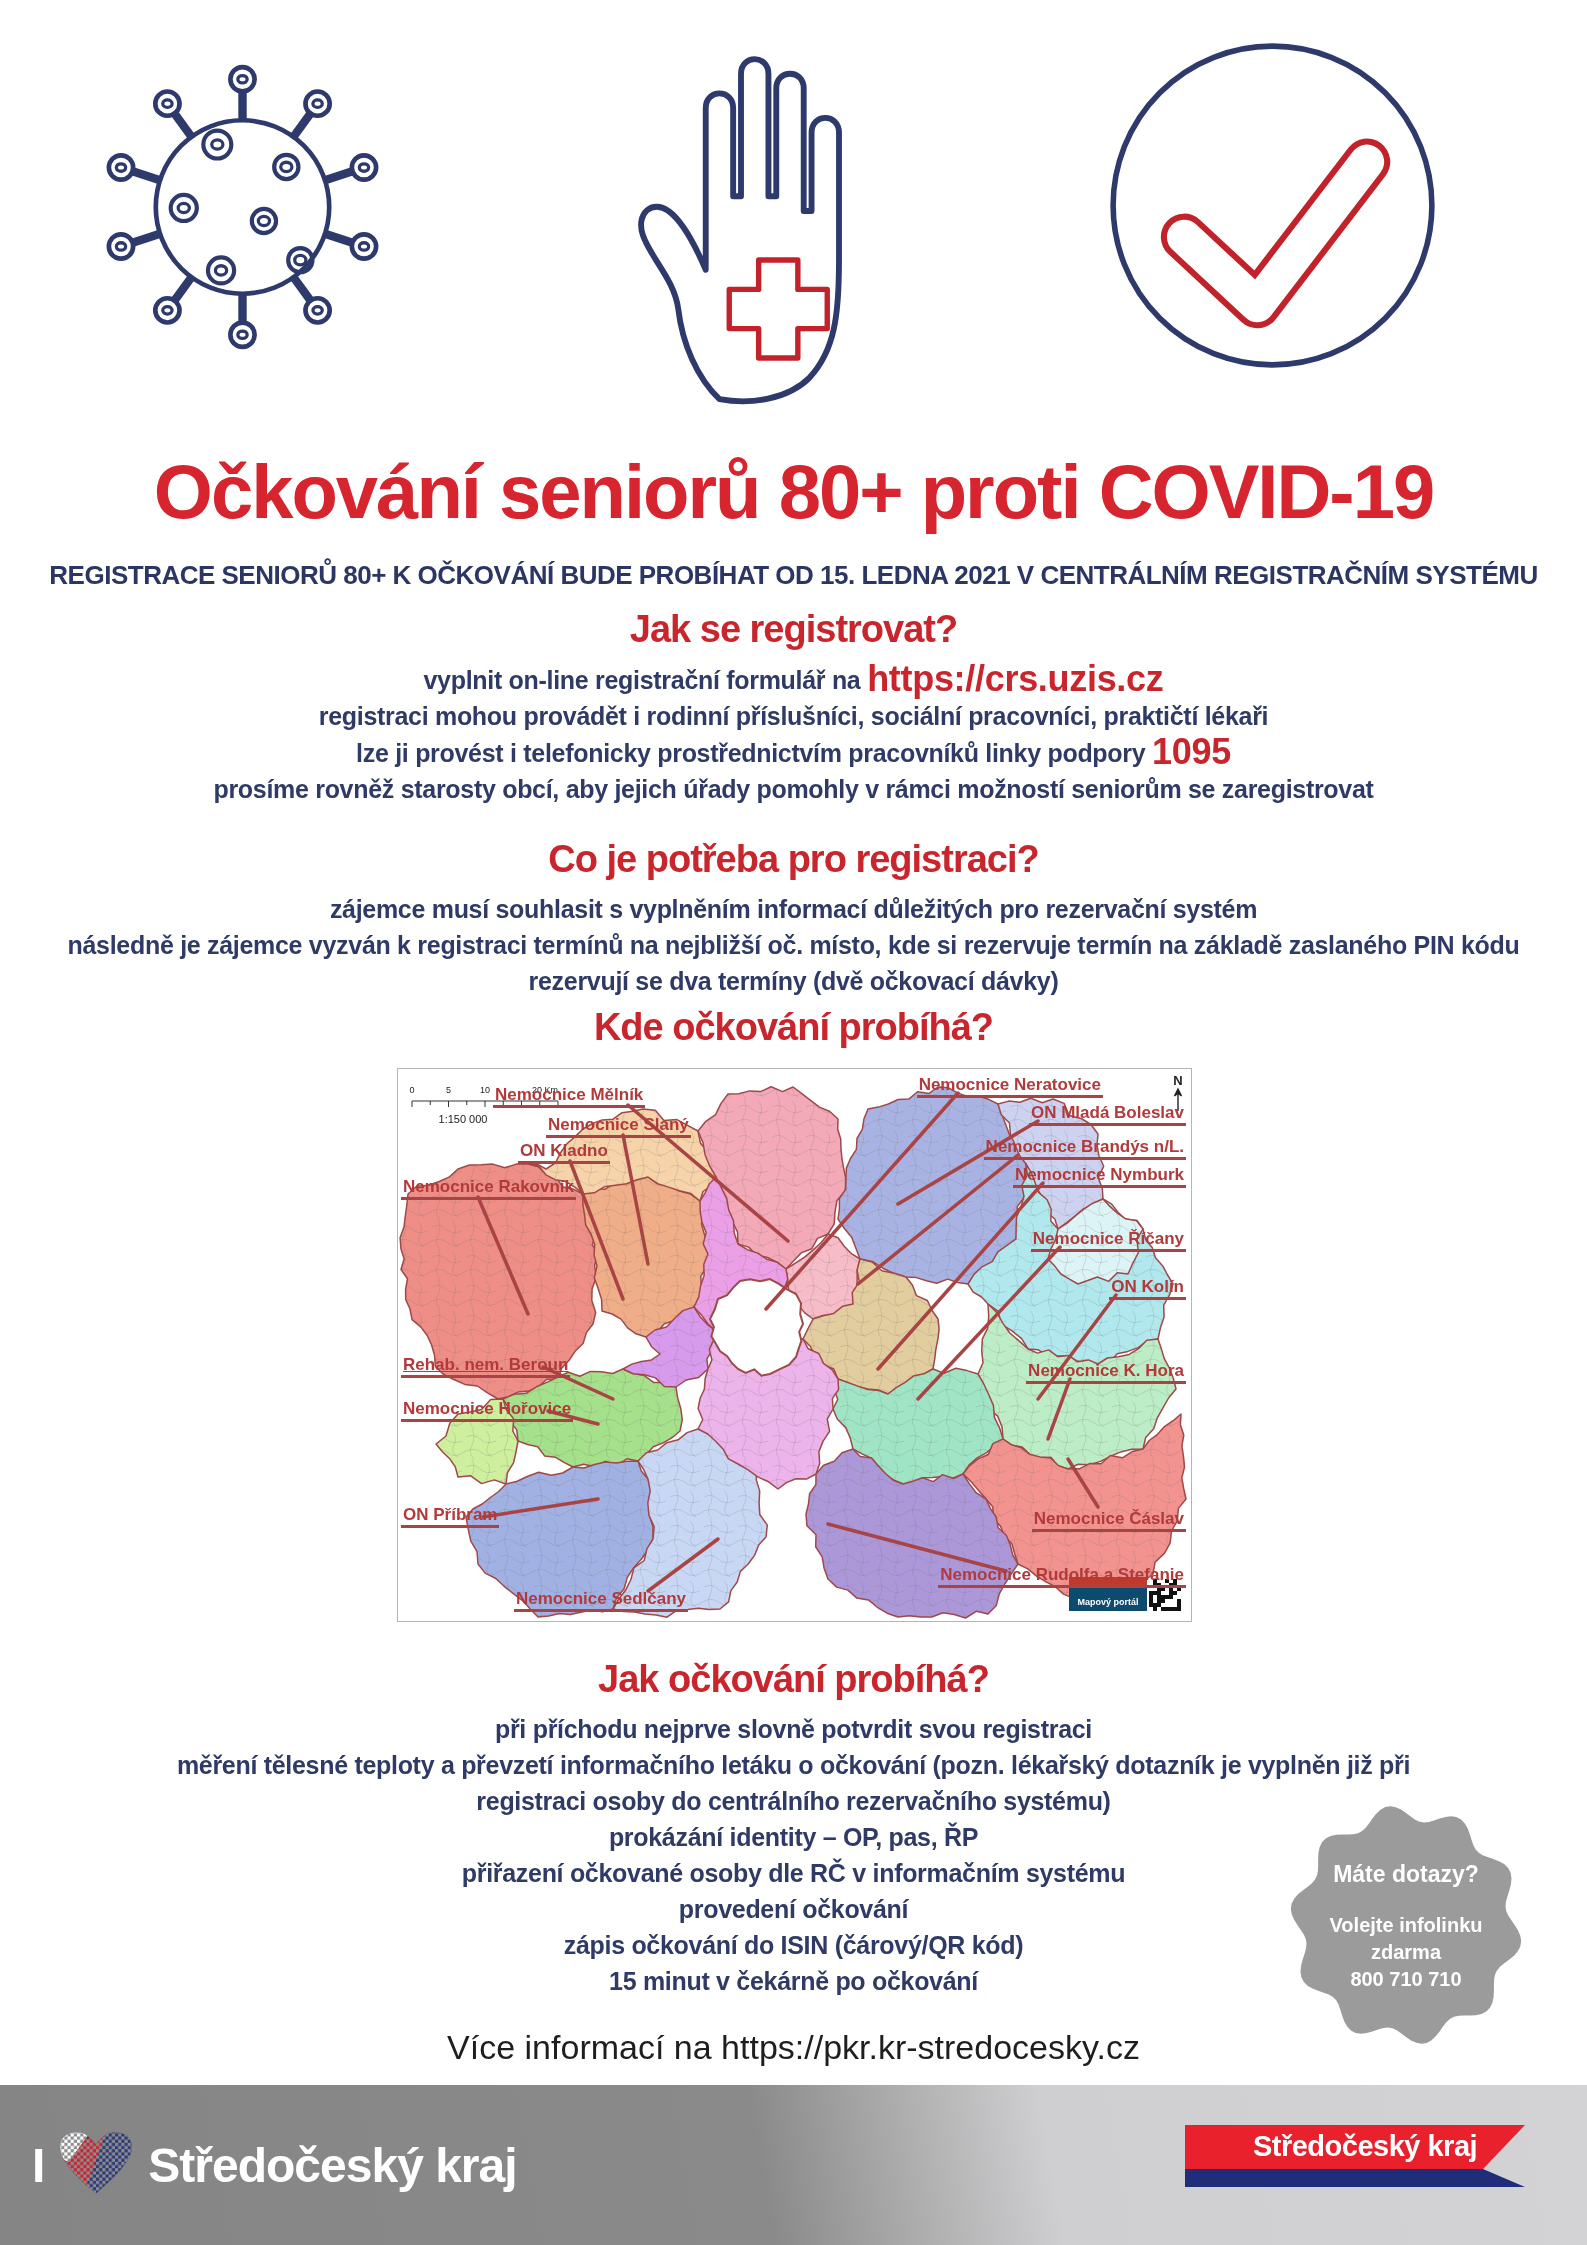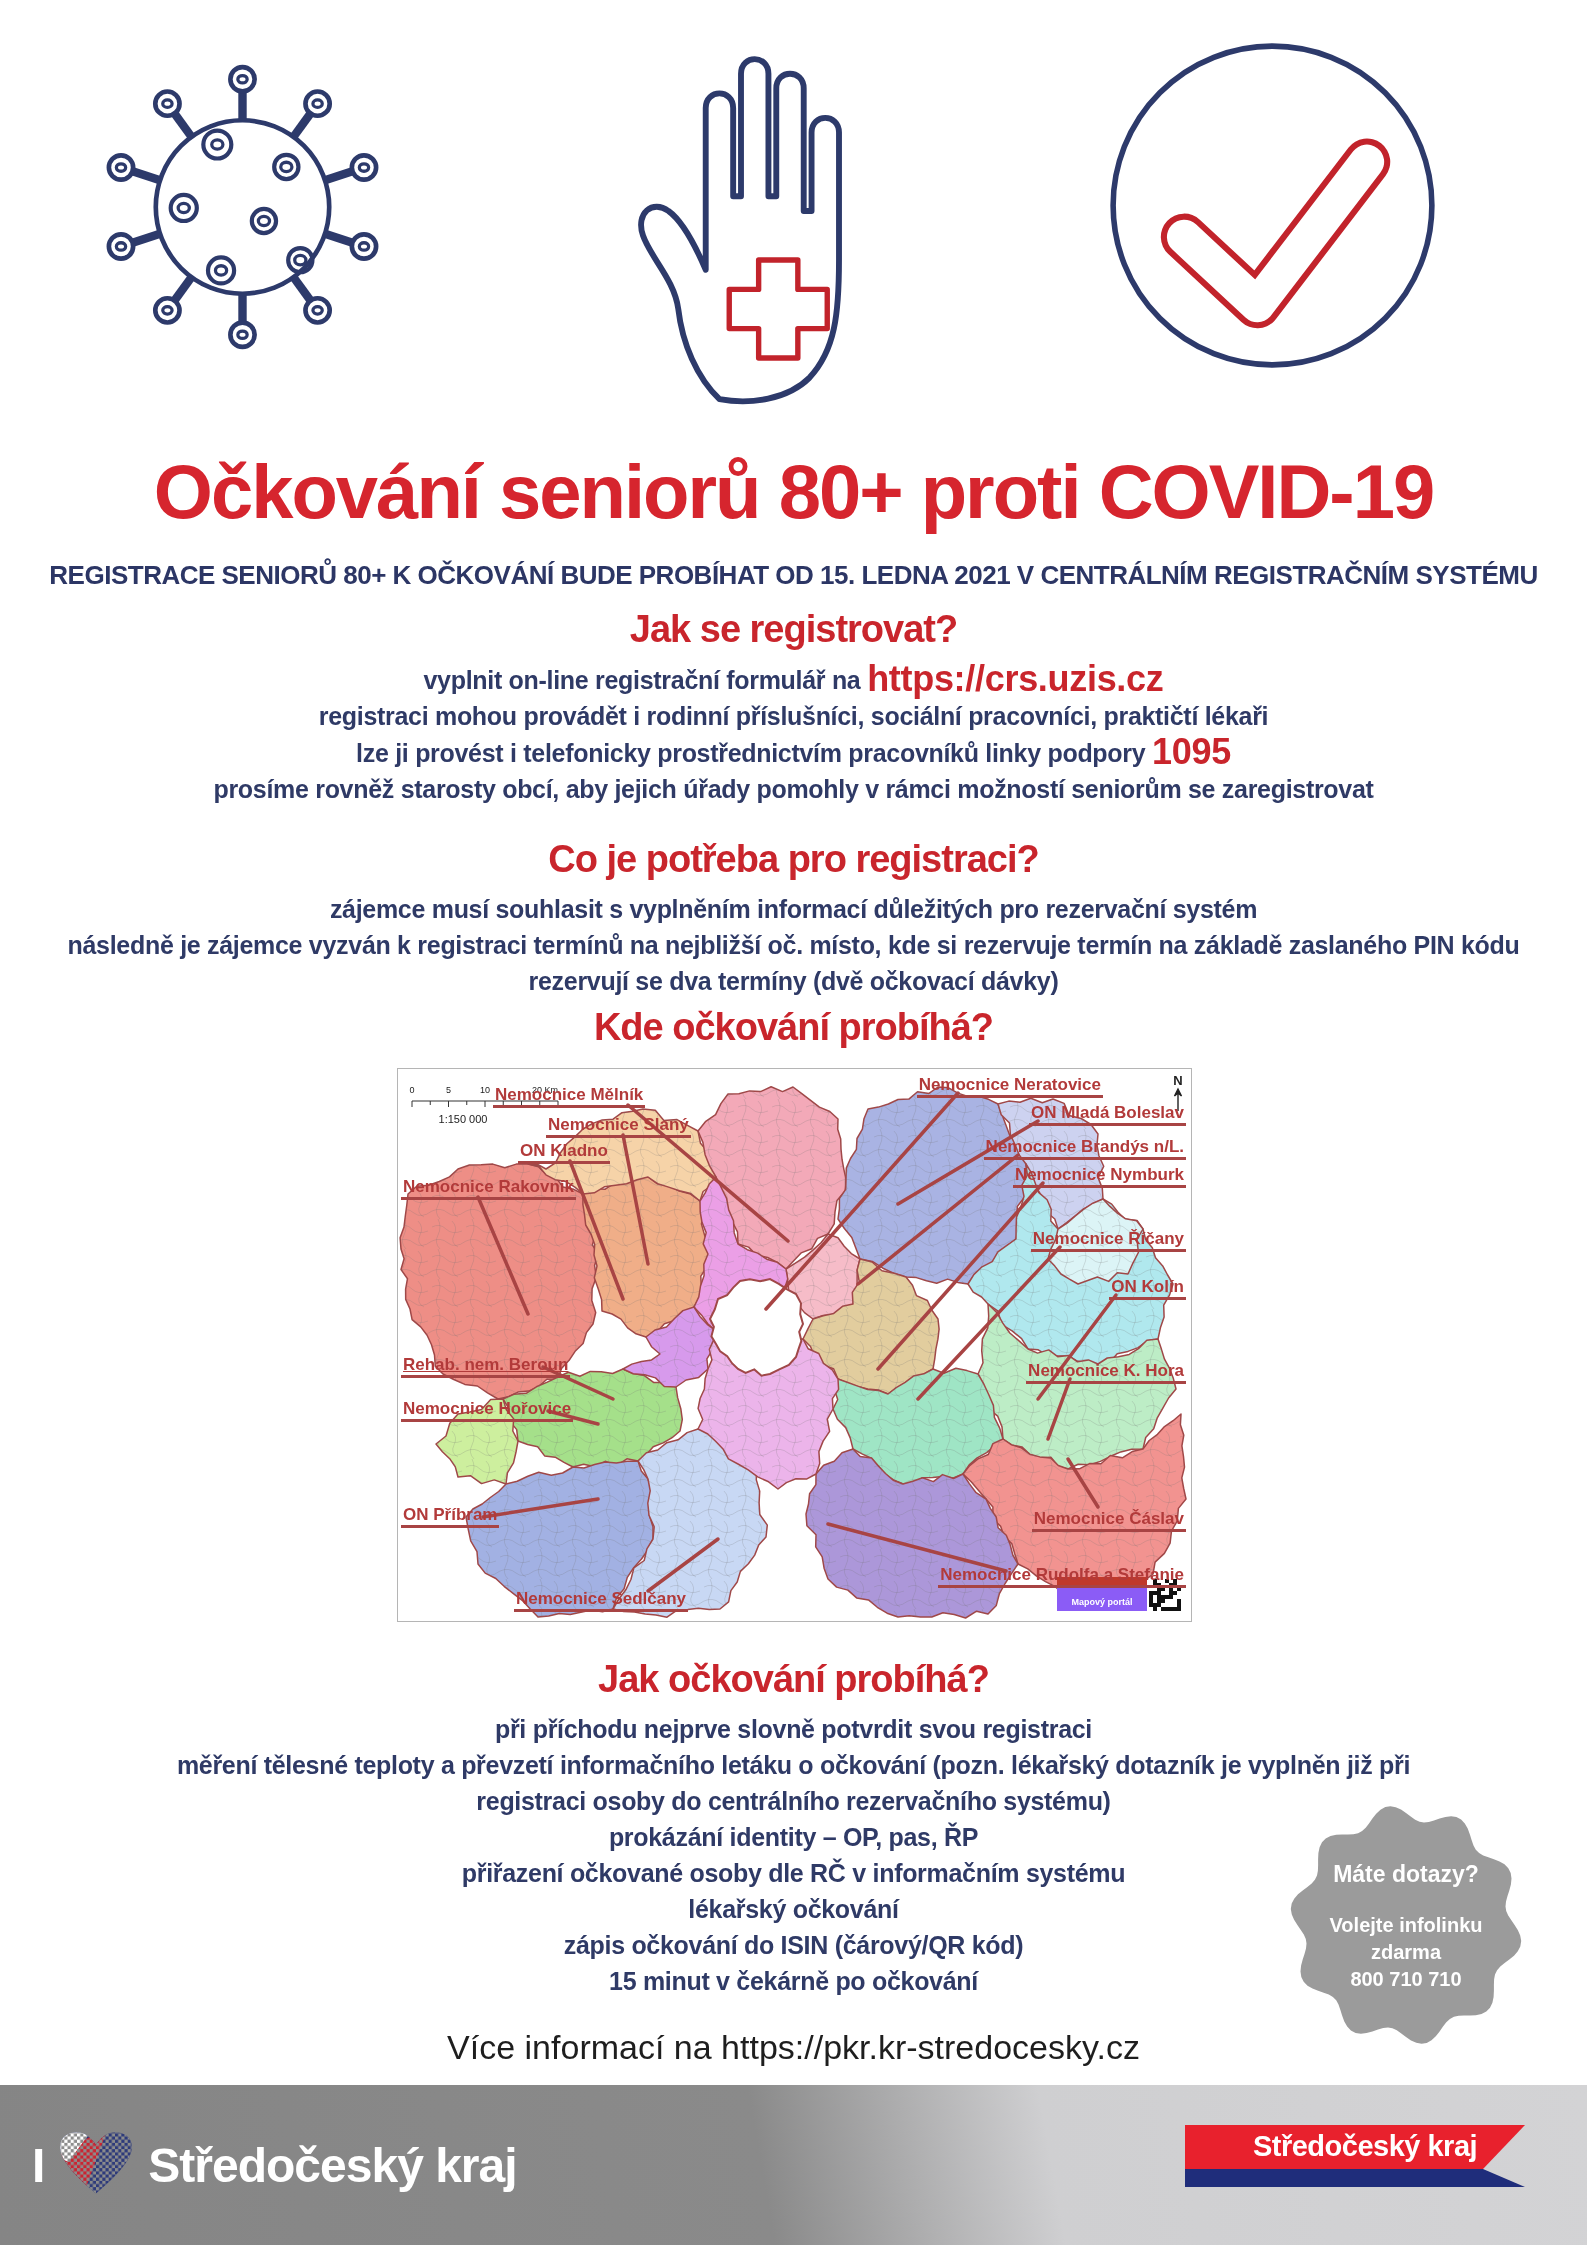--- a/index.html
+++ b/index.html
@@ -20,21 +20,21 @@
   
   .map{position:absolute;left:397px;top:1068px;width:793px;height:552px;background:#fff;
        border:1px solid #b5b5b5;}
   .map svg.base{position:absolute;left:0;top:0;}
   .map-label{position:absolute;font-size:17px;font-weight:bold;color:#b23a3a;
              border-bottom:3px solid #a84444;padding:0 2px 1px 2px;white-space:nowrap;
              line-height:19px;background:rgba(255,255,255,.0);}
   .scalebar{position:absolute;left:10px;top:10px;color:#333;font-size:10px;}
   .north{position:absolute;right:8px;top:6px;color:#222;font-size:13px;font-weight:bold;text-align:center;line-height:12px;}
   .portal{position:absolute;right:10px;bottom:10px;display:flex;align-items:flex-end;gap:2px;}
-  .portal-box{width:90px;height:34px;background:#8b5cf6;position:relative;}
+  .portal-box{width:78px;height:34px;background:#0c4a6e;position:relative;}
   .portal-strip{position:absolute;top:0;left:0;right:0;height:9px;background:#c0392b;}
   .portal-txt{position:absolute;bottom:4px;left:0;right:0;text-align:center;color:#fff;
               font-size:9px;font-weight:bold;}
   
   .blob{position:absolute;left:1288px;top:1793px;width:236px;height:268px;}
   .blob-text{position:absolute;left:0;top:0;width:100%;height:100%;display:flex;flex-direction:column;
              justify-content:center;align-items:center;color:#fff;font-weight:bold;text-align:center;}
   .blob-q{font-size:23px;margin-bottom:24px;}
   .blob-l{font-size:20px;line-height:27px;}
   
@@ -306,21 +306,21 @@
       </div>
   </div>
 
   <div class="section" style="top:1658px;">
     <div class="sec-head">Jak očkování probíhá?</div>
     <div class="bline">při příchodu nejprve slovně potvrdit svou registraci</div>
     <div class="bline">měření tělesné teploty a převzetí informačního letáku o očkování (pozn. lékařský dotazník je vyplněn již při</div>
     <div class="bline">registraci osoby do centrálního rezervačního systému)</div>
     <div class="bline">prokázání identity – OP, pas, ŘP</div>
     <div class="bline">přiřazení očkované osoby dle RČ v informačním systému</div>
-    <div class="bline">lékařský očkování</div>
+    <div class="bline">provedení očkování</div>
     <div class="bline">zápis očkování do ISIN (čárový/QR kód)</div>
     <div class="bline">15 minut v čekárně po očkování</div>
   </div>
 
   <div class="blob">
     <svg id="blob-svg" width="236" height="268" viewBox="0 0 236 268">
         <path d="M226.6 132.0L229.9 137.2L232.2 142.6L233.2 148.1L232.3 153.4L229.8 158.3L226.0 162.7L221.3 166.6L216.6 170.1L212.3 173.6L209.1 177.2L207.0 181.4L206.1 186.2L205.9 191.8L205.9 197.8L205.6 204.0L204.4 209.8L202.0 214.8L198.3 218.6L193.5 221.1L187.8 222.3L181.9 222.6L176.0 222.6L170.6 222.8L165.9 223.8L161.9 225.9L158.3 229.2L155.0 233.6L151.6 238.5L147.8 243.3L143.5 247.3L138.7 249.9L133.6 250.7L128.3 249.8L123.0 247.4L118.0 244.0L113.3 240.4L108.8 237.3L104.4 235.3L100.0 234.5L95.2 235.1L90.0 236.6L84.4 238.5L78.6 240.1L72.9 240.7L67.6 239.9L62.9 237.5L59.2 233.5L56.3 228.4L54.1 222.6L52.4 216.9L50.5 211.6L48.2 207.3L44.9 204.0L40.8 201.6L35.7 199.7L30.1 197.8L24.5 195.6L19.5 192.7L15.7 188.8L13.3 184.0L12.5 178.5L13.1 172.6L14.7 166.6L16.5 160.9L18.0 155.5L18.5 150.6L17.8 146.0L15.8 141.5L12.8 136.9L9.4 132.0L6.1 126.8L3.8 121.4L2.8 115.9L3.7 110.6L6.2 105.7L10.0 101.3L14.7 97.4L19.4 93.9L23.7 90.4L26.9 86.8L29.0 82.6L29.9 77.8L30.1 72.2L30.1 66.2L30.4 60.0L31.6 54.2L34.0 49.2L37.7 45.4L42.5 42.9L48.2 41.7L54.1 41.4L60.0 41.4L65.4 41.2L70.1 40.2L74.1 38.1L77.7 34.8L81.0 30.4L84.4 25.5L88.2 20.7L92.5 16.7L97.3 14.1L102.4 13.3L107.7 14.2L113.0 16.6L118.0 20.0L122.7 23.6L127.2 26.7L131.6 28.7L136.0 29.5L140.8 28.9L146.0 27.4L151.6 25.5L157.4 23.9L163.1 23.3L168.4 24.1L173.1 26.5L176.8 30.5L179.7 35.6L181.9 41.4L183.6 47.1L185.5 52.4L187.8 56.7L191.1 60.0L195.2 62.4L200.3 64.3L205.9 66.2L211.5 68.4L216.5 71.3L220.3 75.2L222.7 80.0L223.5 85.5L222.9 91.4L221.3 97.4L219.5 103.1L218.0 108.5L217.5 113.4L218.2 118.0L220.2 122.5L223.2 127.1L226.6 132.0Z" fill="#9b9b9b"></path>
       </svg>
     <div class="blob-text">
       <div class="blob-q">Máte dotazy?</div>

